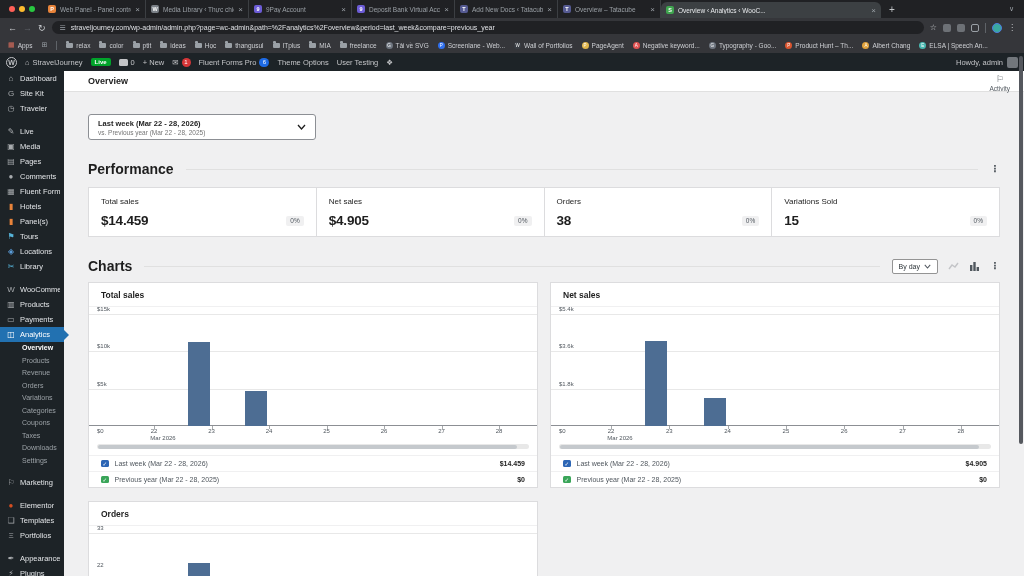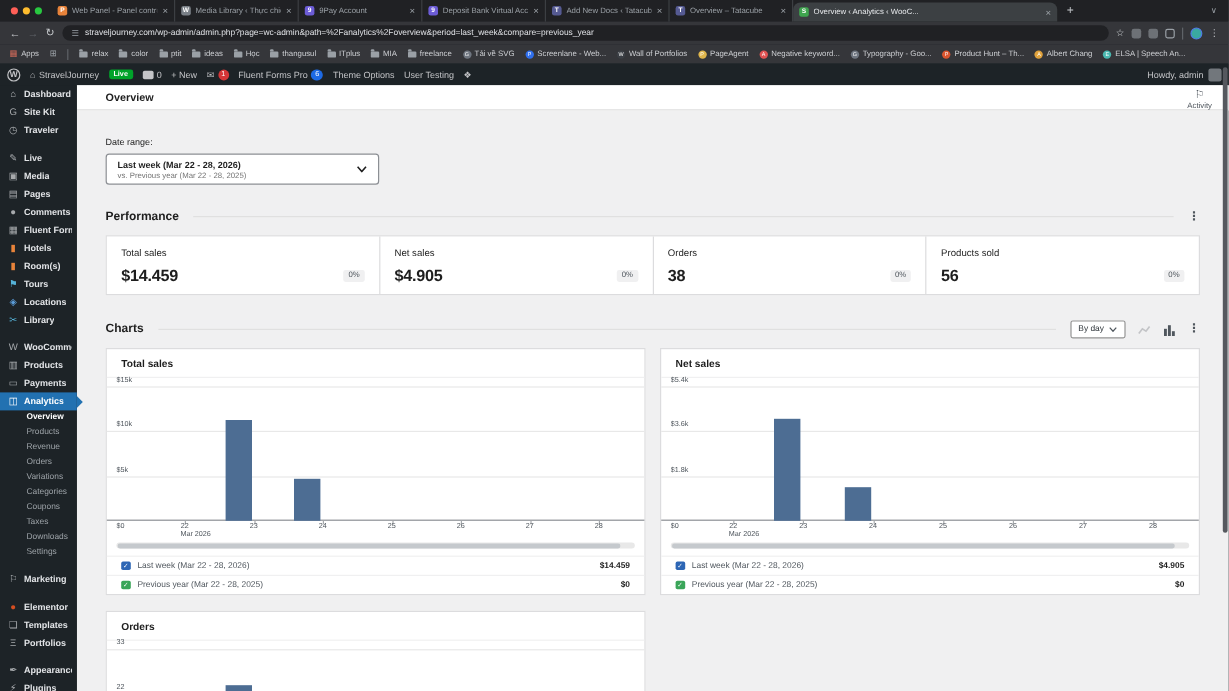--- a/index.html
+++ b/index.html
@@ -49,21 +49,21 @@
   .red-badge { background:#d63638; color:#fff; width:9px; height:9px; border-radius:50%; font-size:6px; display:flex; align-items:center; justify-content:center; }
   .blue-badge { background:#1d6ae5; color:#fff; min-width:10px; height:9px; border-radius:5px; font-size:6px; display:flex; align-items:center; justify-content:center; padding:0 2px; }
   .ab-right { margin-left:auto; display:flex; align-items:center; gap:4px; }
   .ab-avatar { width:11px; height:11px; background:#72777c; border-radius:2px; }
 
   
   .sidebar { position:absolute; left:0; top:71px; width:64px; bottom:0; background:#1d2327; z-index:5; font-size:7.5px; color:#e2e4e7; }
   .mi { display:flex; align-items:center; gap:4px; padding:3px 4px 3px 6px; position:relative; height:15px; }
   .mi.gap { margin-top:8px; }
   .mi .ico { width:10px; min-width:10px; text-align:center; color:#a7aaad; font-size:8px; line-height:1; }
-  .mi .lbl { white-space:nowrap; overflow:hidden;font-weight:bold; }
+  .mi .lbl { white-space:nowrap; overflow:hidden; }
   .mi.active { background:#2271b1; color:#fff; }
   .mi.active .ico { color:#fff; }
   .mi.active::after { content:''; position:absolute; left:100%; top:50%; margin-top:-5px; border:5px solid transparent; border-left-color:#2271b1; }
   .smi { padding:2px 4px 2px 22px; color:#9ca2a7; font-size:7px; height:12.5px; white-space:nowrap; }
   .smi.active { color:#fff; font-weight:bold; }
 
   
   .content { position:absolute; left:64px; top:71px; right:0; bottom:0; background:#f0f0f1; overflow:hidden; }
   .wc-header { height:21px; background:#fff; border-bottom:1px solid #e0e0e0; display:flex; align-items:center; padding:0 24px; }
   .page-title { font-size:9px; font-weight:bold; color:#1e1e1e; }
@@ -72,21 +72,21 @@
   .activity .alabel { font-size:6.5px; margin-top:1px; }
 
   .scrollwrap { padding:22px 24px 0 24px; }
   .dr-label { font-size:7.5px; color:#1e1e1e; margin-bottom:5px; }
   .dr-box { width:228px; height:26px; background:#fff; border:1px solid #8c8f94; border-radius:3px; display:flex; align-items:center; padding:0 9px; }
   .dr-text { flex:1; }
   .dr-main { font-size:7.5px; font-weight:bold; color:#1e1e1e; }
   .dr-sub { font-size:6.5px; color:#757575; margin-top:1px; }
 
   .sec-head { display:flex; align-items:center; margin-top:21px; }
-  .sec-title { font-size:10px; font-weight:600; color:#1e1e1e; }
+  .sec-title { font-size:14px; font-weight:600; color:#1e1e1e; }
   .rule { flex:1; height:1px; background:#e0e0e0; margin:0 12px; }
   .kebab { font-size:10px; color:#50575e; font-weight:bold; line-height:10px; }
 
   .cards { display:flex; margin-top:10px; background:#fff; border:1px solid #dcdcde; }
   .card { flex:1; padding:9px 12px 8px 12px; border-right:1px solid #dcdcde; height:48px; }
   .card:last-child { border-right:none; }
   .card .clabel { font-size:8px; color:#1e1e1e; }
   .card .crow { display:flex; align-items:center; margin-top:7px; }
   .card .cvalue { font-size:13.5px; font-weight:600; color:#1e1e1e; letter-spacing:-0.2px; }
   .card .cbadge { margin-left:auto; font-size:6.5px; color:#50575e; background:#f0f0f1; border-radius:2px; padding:1.5px 4px; }
@@ -328,21 +328,21 @@
     <div class="mi">
       <span class="ico">▦</span>
       <span class="lbl">Fluent Forms Pro</span>
     </div>
     <div class="mi">
       <span class="ico" style="color: rgb(232, 131, 58);">▮</span>
       <span class="lbl">Hotels</span>
     </div>
     <div class="mi">
       <span class="ico" style="color: rgb(232, 131, 58);">▮</span>
-      <span class="lbl">Room(s)</span>
+      <span class="lbl">Panel(s)</span>
     </div>
     <div class="mi">
       <span class="ico" style="color: rgb(86, 179, 216);">⚑</span>
       <span class="lbl">Tours</span>
     </div>
     <div class="mi">
       <span class="ico" style="color: rgb(91, 157, 217);">◈</span>
       <span class="lbl">Locations</span>
     </div>
     <div class="mi">
@@ -404,21 +404,20 @@
 <div class="content">
   <div class="activity">
     <span class="flag">⚐</span>
     <span class="alabel">Activity</span>
   </div>
   <div class="wc-header">
     <span class="page-title">Overview</span>
   </div>
 
   <div class="scrollwrap">
-    <div class="dr-label">Date range:</div>
     <div class="dr-box">
       <div class="dr-text">
         <div class="dr-main">Last week (Mar 22 - 28, 2026)</div>
         <div class="dr-sub">vs. Previous year (Mar 22 - 28, 2025)</div>
       </div>
       <svg width="9" height="6" viewBox="0 0 9 6">
           <polyline points="1,1 4.5,5 8,1" fill="none" stroke="#1e1e1e" stroke-width="1.3"></polyline>
         </svg>
     </div>
 
@@ -443,23 +442,23 @@
           </div>
         </div>
         <div class="card">
           <div class="clabel">Orders</div>
           <div class="crow">
             <span class="cvalue">38</span>
             <span class="cbadge">0%</span>
           </div>
         </div>
         <div class="card">
-          <div class="clabel">Products sold</div>
+          <div class="clabel">Variations Sold</div>
           <div class="crow">
-            <span class="cvalue">56</span>
+            <span class="cvalue">15</span>
             <span class="cbadge">0%</span>
           </div>
         </div>
       </div>
 
     <div class="sec-head">
       <span class="sec-title">Charts</span>
       <span class="rule"></span>
       <span class="charts-controls">
         <span class="byday-btn">

